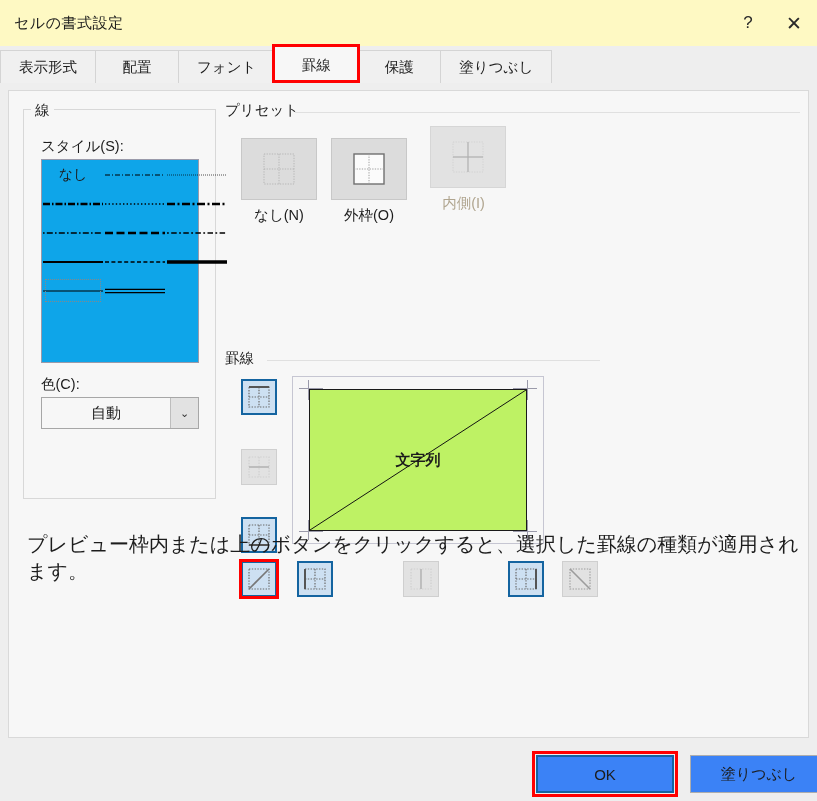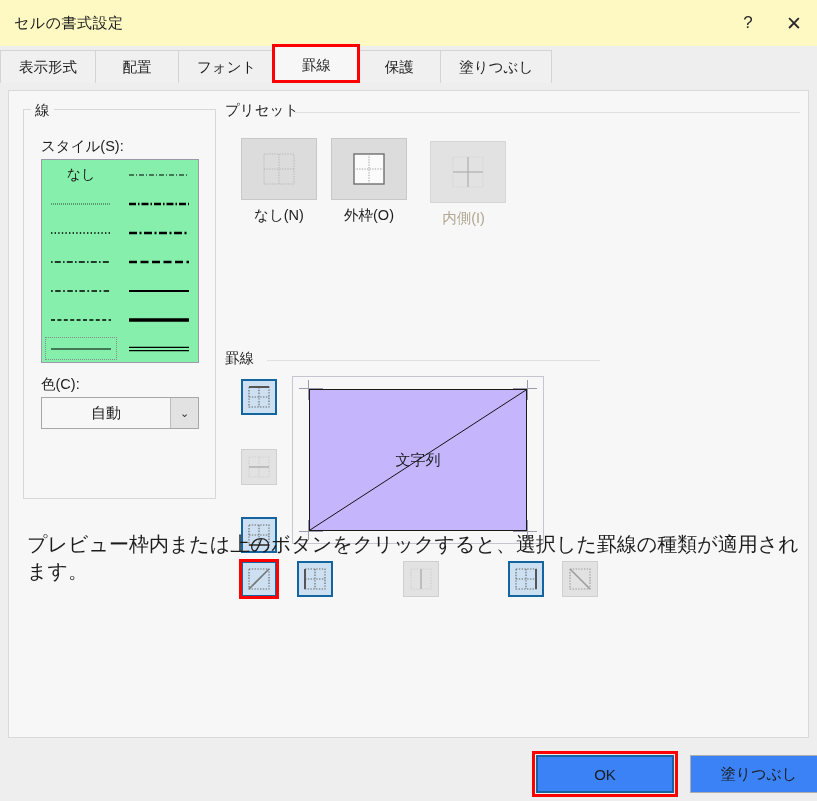--- a/index.html
+++ b/index.html
@@ -97,24 +97,24 @@
     width: 193px; height: 390px;
     border: 1px solid #d8d8d8;
   }
   #line-group-label { left: 22px; top: 10px; }
 
   #style-label { left: 28px; top: 46px; }
   #stylebox {
     position:absolute;
     left: 32px; top: 68px;
     width: 158px; height: 204px;
-    background: #86efac;
+    background: #0ea5e9;
     border: 1px solid #9a9aaa;
     display: grid;
-    grid-template-columns: 1fr 1fr;
+    grid-template-columns: 1fr 1fr 1fr;
     grid-auto-rows: 29px;
   }
   .stylecell {
     position: relative;
     display: flex; align-items: center; justify-content: center;
   }
   .stylecell.sel { }
   .stylecell.sel .selring {
     position:absolute; left:3px; top:3px; right:3px; bottom:3px;
     border: 1px dotted #888;
@@ -191,22 +191,23 @@
   
   #preview-wrap {
     position: absolute;
     left: 283px; top: 285px;
     width: 252px; height: 168px;
     background: #f7f7f7;
     border: 1px solid #c6c6d2;
   }
   #preview-inner {
     position:absolute; left:16px; top:12px; right:16px; bottom:12px;
-    background: #c4b5fd;
+    background: #bef264;
     border: 1px solid #1a1a1a;
+    font-weight: bold;
   }
   #preview-text {
     position:absolute; left:0; right:0; top:50%;
     transform: translateY(-50%);
     text-align:center; font-size:15px; color:#1c1c1c;
   }
   .tick { position:absolute; background:#9a9aaa; }
 
   
   #hint {
@@ -372,21 +373,21 @@
     <div class="preset-box">
       <svg class="mini" viewBox="0 0 42 42">
         <rect x="6" y="6" width="30" height="30" fill="#fbfbfb" stroke="#6f6f6f" stroke-width="1.4"></rect>
         <line x1="21" y1="6" x2="21" y2="36" stroke="#9e9e9e" stroke-width="1" stroke-dasharray="1.3,1.3"></line>
         <line x1="6" y1="21" x2="36" y2="21" stroke="#9e9e9e" stroke-width="1" stroke-dasharray="1.3,1.3"></line>
       </svg>
     </div>
     <div class="preset-cap">外枠(O)</div>
   </div>
 
-  <div class="preset-item" style="left:412px; top:50px;padding-left:9px;">
+  <div class="preset-item" style="left:412px; top:35px;padding-left:9px;">
     <div class="preset-box grayed">
       <svg class="mini" viewBox="0 0 42 42">
         <rect x="6" y="6" width="30" height="30" fill="none" stroke="#d2d2d2" stroke-width="1" stroke-dasharray="1.3,1.3"></rect>
         <line x1="21" y1="6" x2="21" y2="36" stroke="#b0b0b0" stroke-width="1.2"></line>
         <line x1="6" y1="21" x2="36" y2="21" stroke="#b0b0b0" stroke-width="1.2"></line>
       </svg>
     </div>
     <div class="preset-cap disabled">内側(I)</div>
   </div>
 

